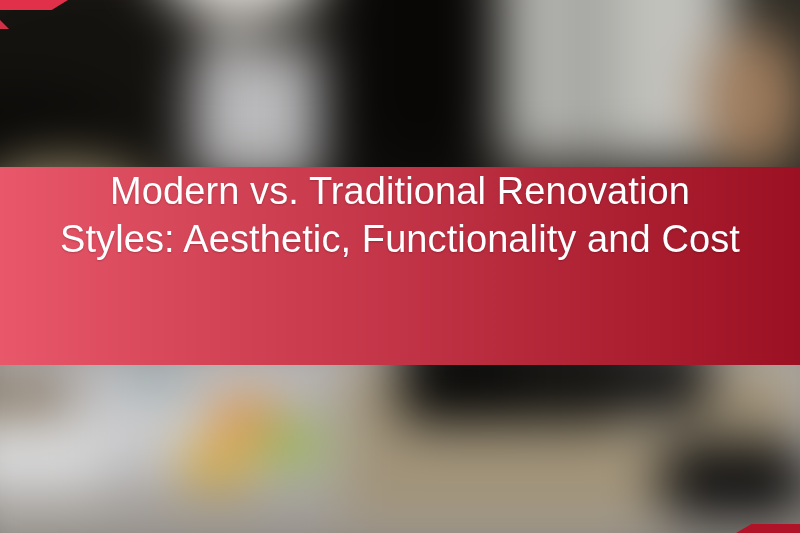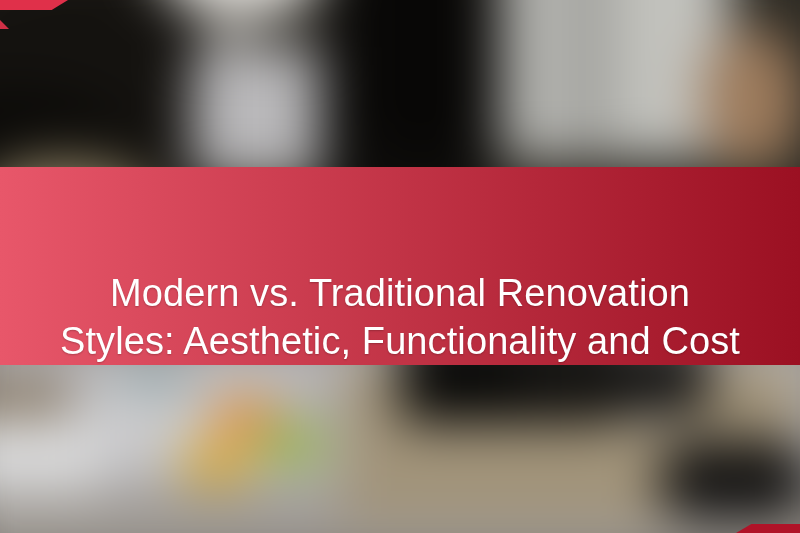--- a/index.html
+++ b/index.html
@@ -255,21 +255,21 @@
   }
 
   
   .banner {
     position: absolute;
     left: 0;
     top: 167px;
     width: 800px;
     height: 198px;
     display: flex;
-    align-items: flex-end;
+    align-items: flex-start;
     justify-content: center;
   }
   .banner-title {
     margin: 0;
     width: 690px;
     text-align: center;
     color: #ffffff;
     font-size: 38px;
     line-height: 48px;
     font-weight: 400;

